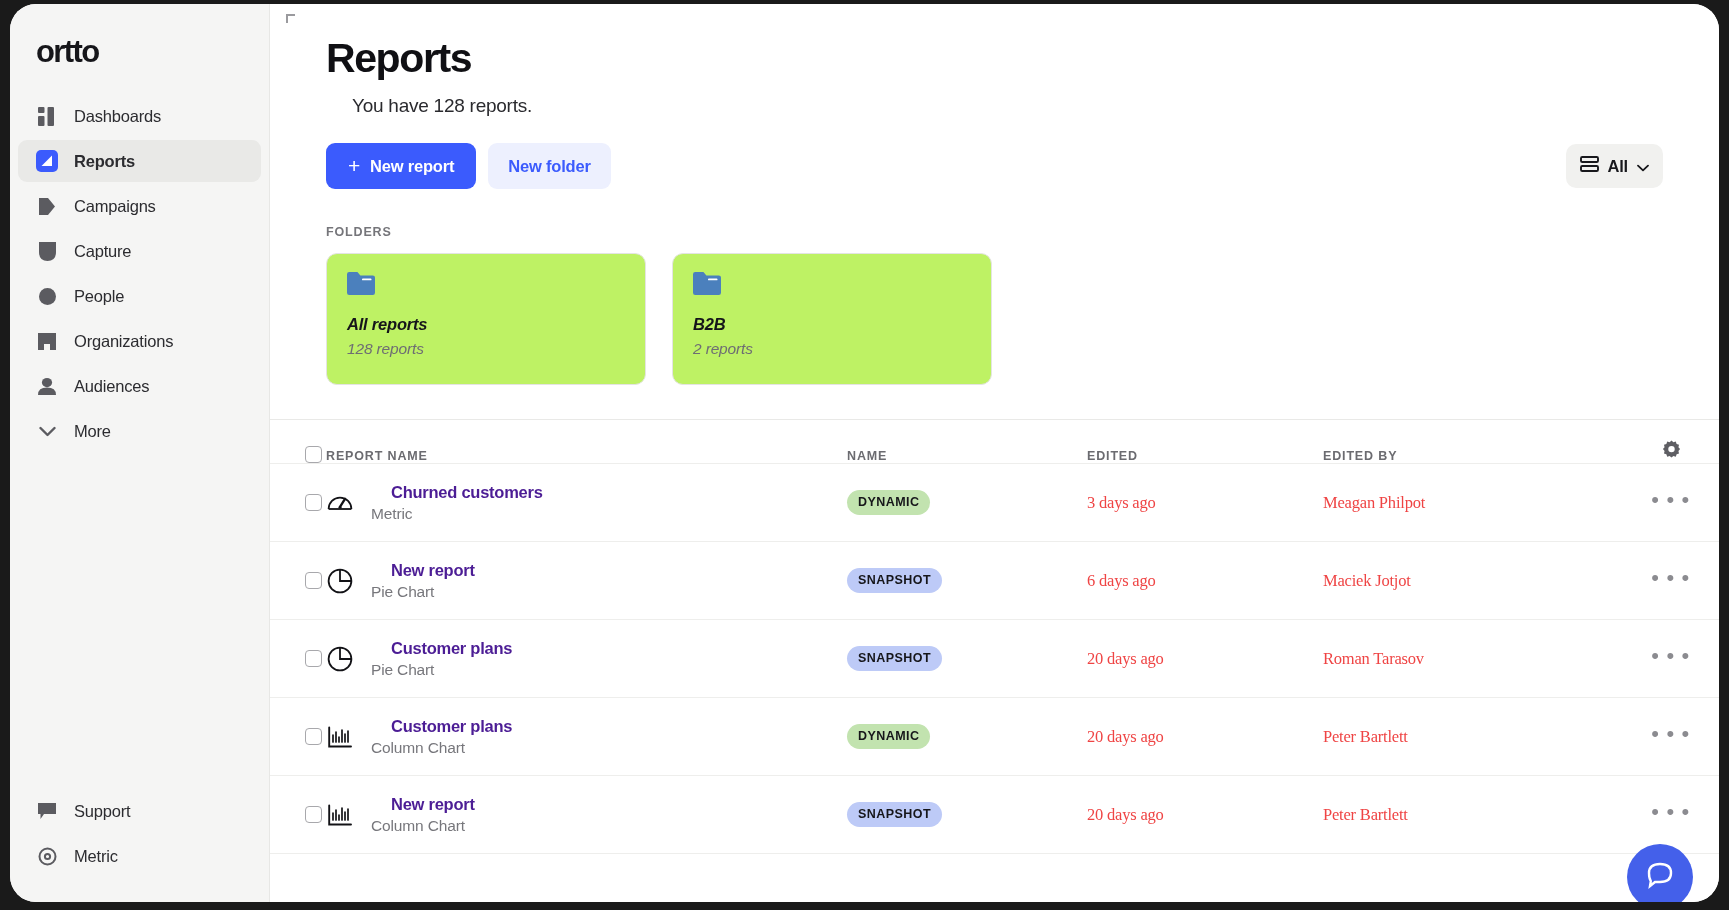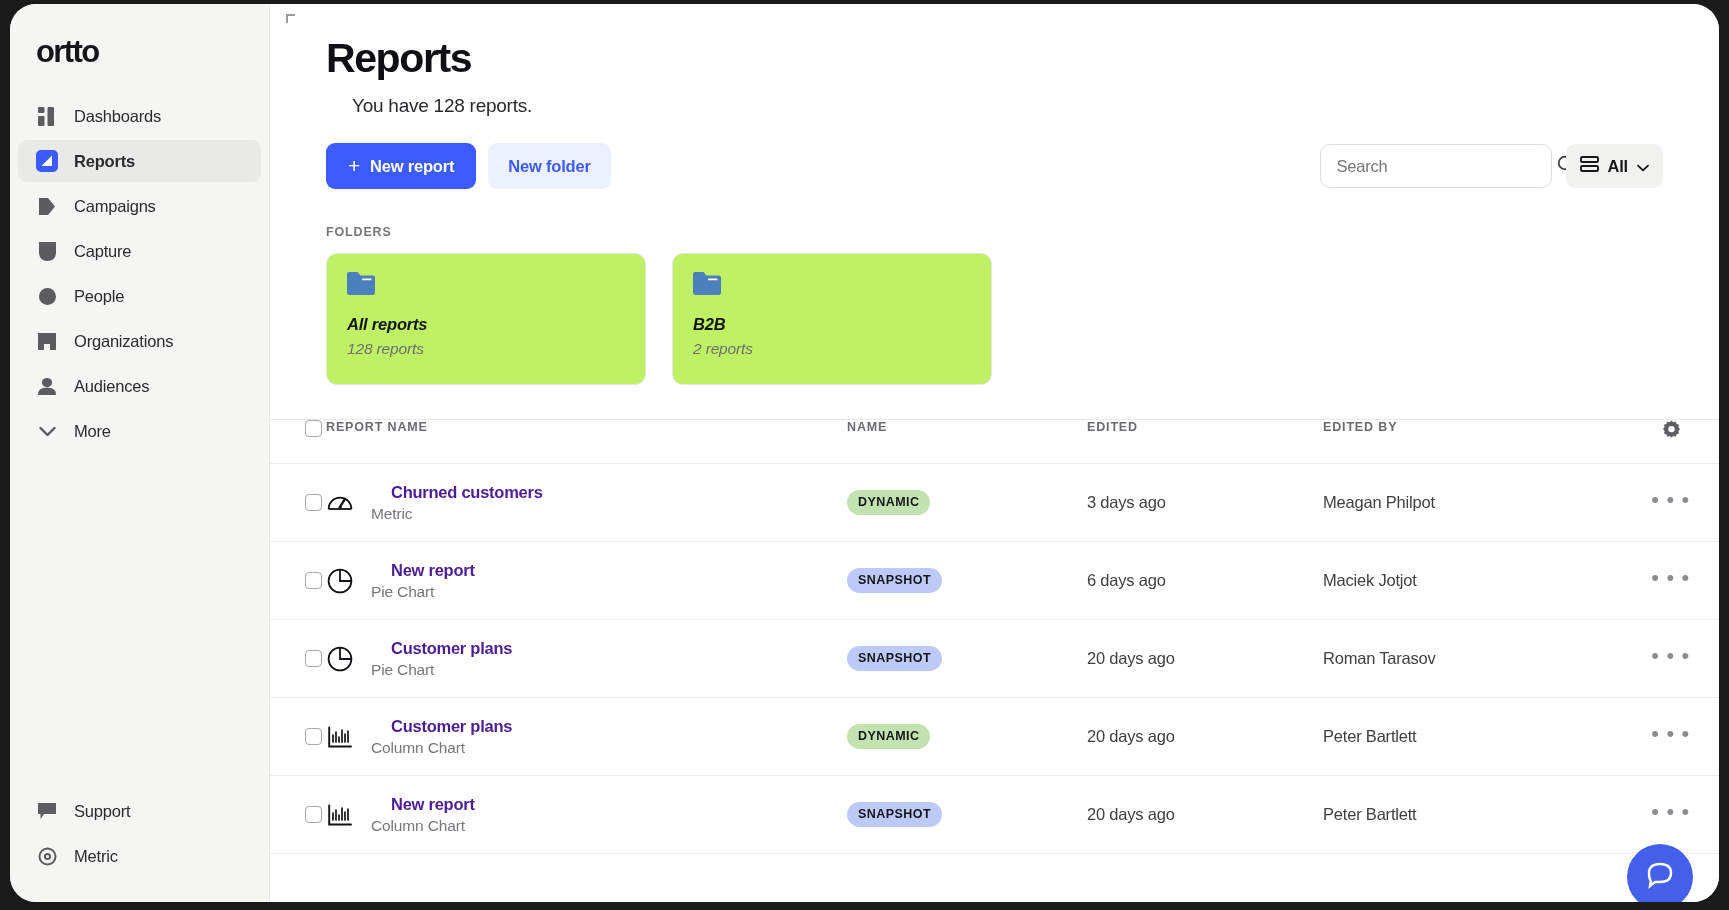--- a/index.html
+++ b/index.html
@@ -229,21 +229,21 @@
   .t-row {
     display: flex;
     align-items: center;
     border-bottom: 1px solid #eeeeec;
     height: 78px;
     padding: 0 0 0 0;
   }
   #t-head {
     height: 44px;
     border-bottom: 1px solid #eeeeec;
-    display: flex; align-items: flex-start;
+    display: flex; align-items: flex-end;
   }
   .c-check  { width: 56px; flex: 0 0 56px; display:flex; justify-content:center; align-items:center; padding-left: 30px;}
   .c-name   { flex: 1 1 auto; min-width: 0; display: flex; align-items: center; gap: 18px; }
   .c-type   { width: 240px; flex: 0 0 240px; }
   .c-edited { width: 236px; flex: 0 0 236px; }
   .c-by     { width: 300px; flex: 0 0 300px; }
   .c-menu   { width: 96px; flex: 0 0 96px; display: flex; justify-content: center; }
 
   .th {
     font-size: 12.5px;
@@ -284,22 +284,23 @@
     padding: 5px 11px 6px 11px;
     border-radius: 999px;
     font-size: 12.5px;
     font-weight: 700;
     letter-spacing: 0.45px;
   }
   .badge.dynamic  { background: #c2e3af; color: #16161a; }
   .badge.snapshot { background: #bdcaf7; color: #16161a; }
   .cell-text {
     font-size: 16.5px;
-    color: #404040;
+    color: #ef4444;
     letter-spacing: -0.2px;
+    font-family: Liberation Serif, serif;
   }
   .dots {
     color: #8b8b90;
     font-size: 22px;
     letter-spacing: 1.5px;
     line-height: 1;
     cursor: pointer;
     user-select: none;
     margin-top: -6px;
   }
@@ -448,29 +449,20 @@
             <span class="plus">+</span>
             <span>New report</span>
           </button>
 
           <button class="btn" id="new-folder-btn">
             <span>New folder</span>
           </button>
 
           <div id="right-controls">
 
-            <div id="search-box">
-              <input id="search-input" type="text" placeholder="Search" style="">
-              <span>
-                <svg width="19" height="19" viewBox="0 0 19 19" fill="none" stroke="#3a3a3f" stroke-width="1.7" stroke-linecap="round">
-                  <circle cx="8" cy="8" r="6.3"></circle>
-                  <path d="M12.6 12.6 L18 18"></path>
-                </svg>
-              </span>
-            </div>
 
             <div id="filter-btn">
               <span>
                 <svg width="19" height="16" viewBox="0 0 19 16" fill="none" stroke="#18181c" stroke-width="1.9">
                   <rect x="1" y="1" width="17" height="5" rx="1.3"></rect>
                   <rect x="1" y="10" width="17" height="5" rx="1.3"></rect>
                 </svg>
               </span>
               <span>All</span>
               <span>

